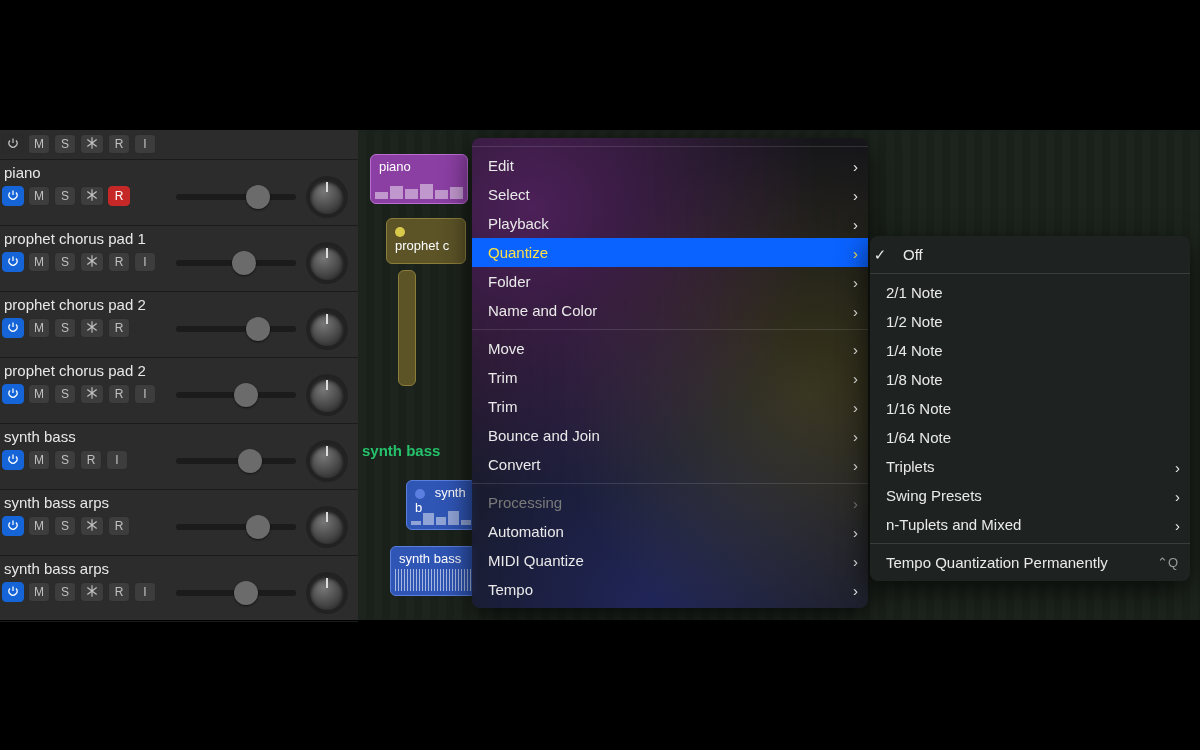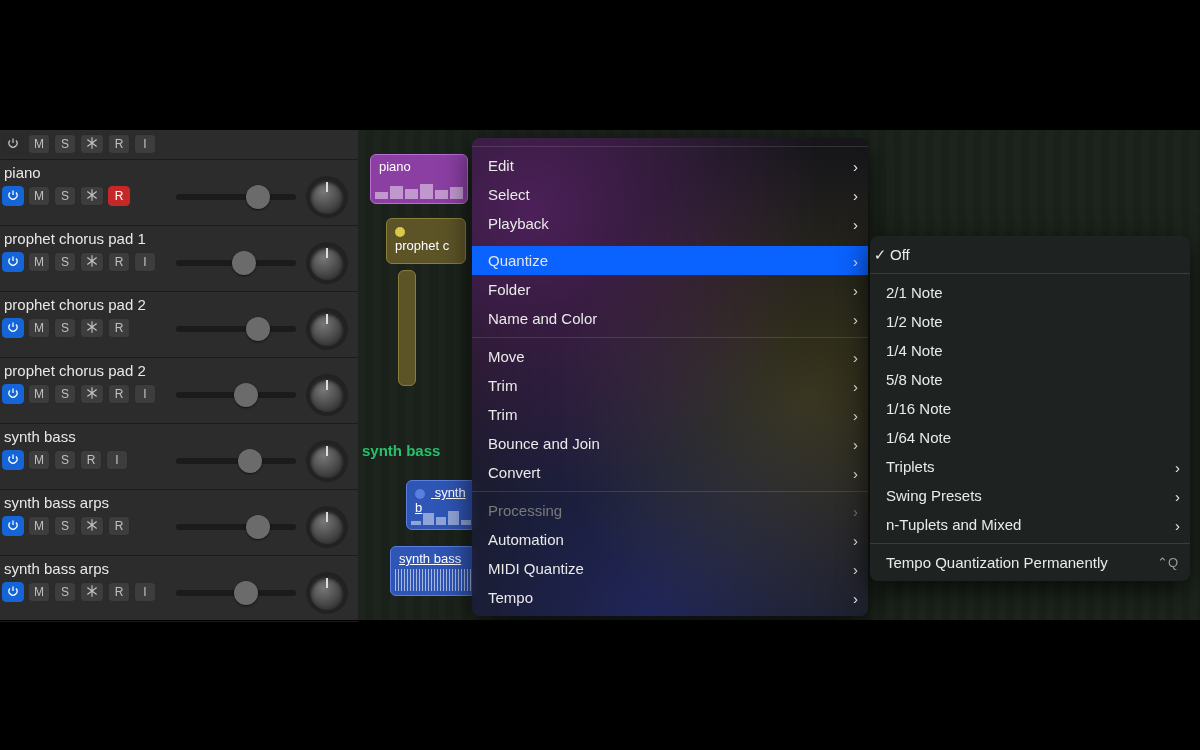--- a/index.html
+++ b/index.html
@@ -27,37 +27,37 @@
 
   
   .arrange { position: absolute; left: 358px; top: 0; right: 0; height: 100%;
              background: repeating-linear-gradient(to right, #1d241d 0 8px, #1a211a 8px 16px); }
   .region { position: absolute; border-radius: 6px; padding: 4px 8px; color: #fff; font-size: 13px; overflow: hidden; }
   .region .dot { display:inline-block; width:10px; height:10px; border-radius:50%; margin-right:6px; vertical-align:middle; }
   .region .hdr { font-weight: 500; }
   .region .body { position:absolute; left:4px; right:4px; bottom:4px; top:22px; opacity:.85; }
   .region.purple { background:#8b3fa3; border:1px solid #b86fd1; }
   .region.olive  { background:#5c5327; border:1px solid #8b7d3a; }
-  .region.bluewave { background:#2f55b5; border:1px solid #5b7fe0;text-decoration:underline; }
+  .region.bluewave { background:#2f55b5; border:1px solid #5b7fe0; }
   .arr-label { position:absolute; font-size:15px; font-weight:600; }
 
   
   .ctxmenu { position:absolute; border-radius:8px; padding:4px 0; font-size:15px;
              background: rgba(30,30,34,.9); backdrop-filter: blur(2px);
              box-shadow: 0 8px 30px rgba(0,0,0,.7); }
   .ctxmenu.main { left:472px; top:8px; width:396px;
                   background:
                     radial-gradient(circle at 15% 15%, rgba(120,40,140,.55), transparent 55%),
                     radial-gradient(circle at 85% 55%, rgba(120,110,30,.35), transparent 60%),
                     radial-gradient(circle at 45% 100%, rgba(40,50,140,.55), transparent 60%),
                     rgba(22,22,26,.92); }
   .ctxmenu.sub  { left:870px; top:106px; width:320px; background:#1e2322; }
   .mrow { position:relative; height:29px; line-height:29px; padding:0 30px 0 16px; color:#eaeaea; cursor:pointer; }
   .mrow.disabled { color:#7a7a7a; cursor:default; }
-  .mrow.sel { background:#0a62ff; color:#e5e5e5;margin-top:8px; }
+  .mrow.sel { background:#0a62ff; color:#fde047; }
   .mrow .chev { position:absolute; right:10px; top:50%; transform:translateY(-50%); font-size:15px; color:inherit; }
   .mrow .check { position:absolute; left:0px; width:20px; text-align:center; }
   .mrow .shortcut { position:absolute; right:12px; color:#9a9a9a; font-size:13px; }
   .msep { height:1px; margin:4px 0; background:rgba(255,255,255,.12); }
 
   
   .bars { display:flex; align-items:flex-end; gap:2px; height:100%; }
   .bars span { flex:1; background:rgba(255,255,255,.55); }
   .wave { width:100%; height:100%; background:
      repeating-linear-gradient(to right, rgba(255,255,255,.85) 0 1px, transparent 1px 3px); opacity:.8; }
@@ -317,26 +317,26 @@
       <div class="mrow"><span style="">Bounce and Join</span><span class="chev">›</span></div>
       <div class="mrow"><span style="">Convert</span><span class="chev">›</span></div>
       <div class="msep"></div>
       <div class="mrow disabled"><span style="">Processing</span><span class="chev">›</span></div>
       <div class="mrow"><span style="">Automation</span><span class="chev">›</span></div>
       <div class="mrow"><span style="">MIDI Quantize</span><span class="chev">›</span></div>
       <div class="mrow"><span style="">Tempo</span><span class="chev">›</span></div>
     </div>
 
   <div class="ctxmenu sub" id="menu-sub">
-      <div class="mrow"><span class="check">✓</span><span style="margin-left:4px">Off</span></div>
+      <div class="mrow"><span class="check">✓</span><span style="margin-left:17px">Off</span></div>
       <div class="msep"></div>
       <div class="mrow"><span style="">2/1 Note</span></div>
       <div class="mrow"><span style="">1/2 Note</span></div>
       <div class="mrow"><span style="">1/4 Note</span></div>
-      <div class="mrow"><span style="">5/8 Note</span></div>
+      <div class="mrow"><span style="">1/8 Note</span></div>
       <div class="mrow"><span style="">1/16 Note</span></div>
       <div class="mrow"><span style="">1/64 Note</span></div>
       <div class="mrow"><span style="">Triplets</span><span class="chev">›</span></div>
       <div class="mrow"><span style="">Swing Presets</span><span class="chev">›</span></div>
       <div class="mrow"><span style="">n-Tuplets and Mixed</span><span class="chev">›</span></div>
       <div class="msep"></div>
       <div class="mrow"><span style="">Tempo Quantization Permanently</span><span class="shortcut">⌃Q</span></div>
     </div>
 
 </div>

